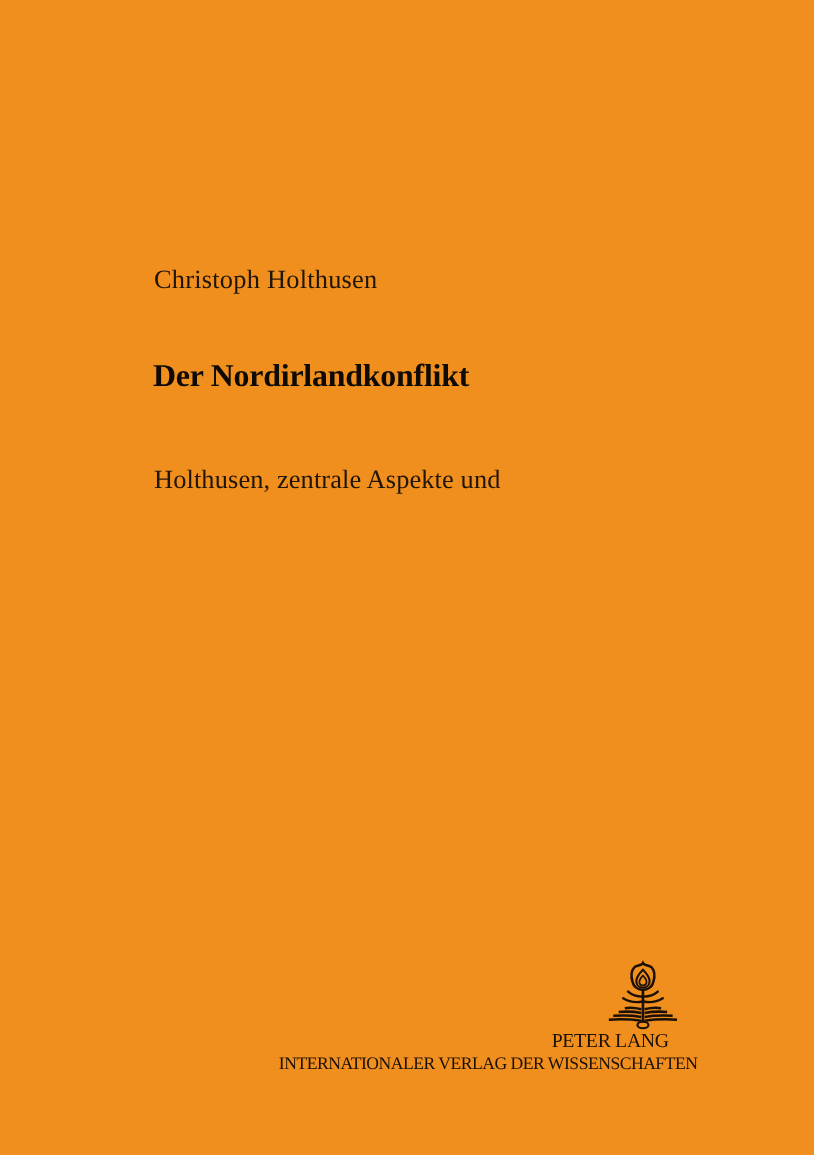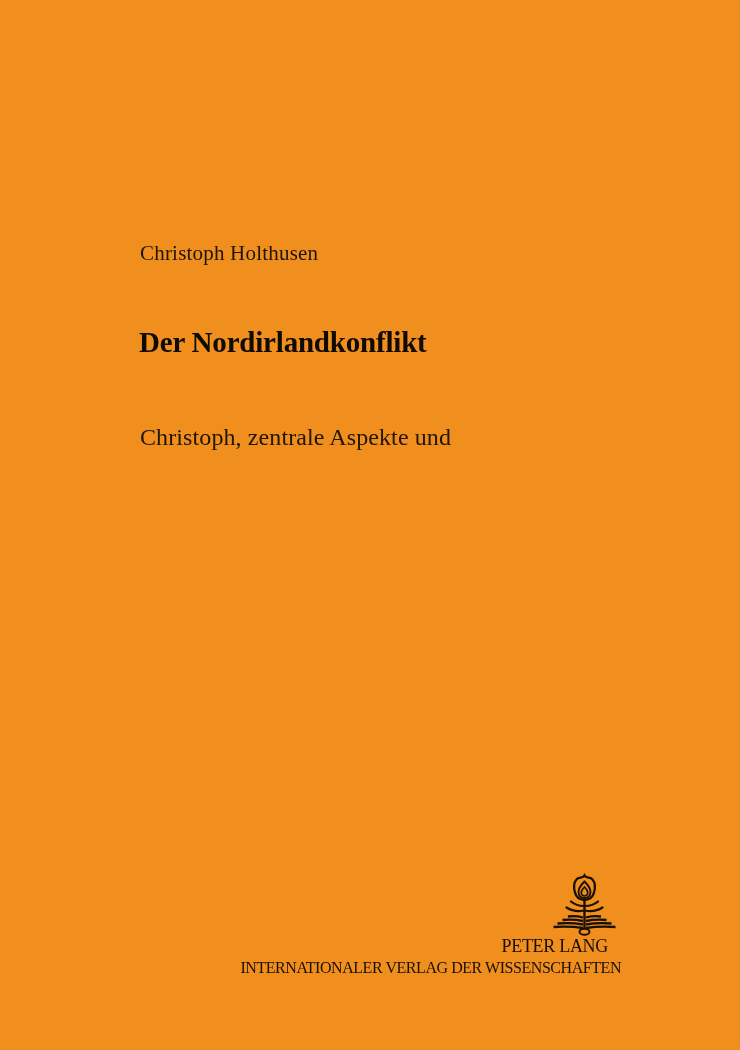--- a/index.html
+++ b/index.html
@@ -17,21 +17,21 @@
     position:relative;
   }
   .cover{
     position:absolute;
     left:0;top:0;width:740px;height:1050px;
     background:var(--bg);
   }
   .author{
     position:absolute;
     left:140px;top:243px;
-    font-size:21px;line-height:1;
+    font-size:24px;line-height:1;
     color:var(--ink);
     letter-spacing:0.2px;
     white-space:nowrap;
   }
   .title{
     position:absolute;
     left:139px;top:328px;
     font-size:29px;line-height:1;
     font-weight:bold;
     color:var(--ink-title);
@@ -54,39 +54,39 @@
   .publisher-name{
     position:absolute;
     right:132px;top:937px;
     font-size:18px;line-height:1;
     color:var(--ink-logo);
     letter-spacing:-0.3px;
     white-space:nowrap;
   }
   .publisher-tagline{
     position:absolute;
-    right:119px;top:960px;
+    right:106px;top:960px;
     font-size:16px;line-height:1;
     color:var(--ink-logo);
     letter-spacing:-0.45px;
     white-space:nowrap;
     text-align:right;
   }
 </style>
 </head>
 <body>
 
 <div class="cover">
 
   <div class="author">Christoph Holthusen</div>
 
   <div class="title">Der Nordirlandkonflikt</div>
 
   <div class="subtitle">
-    <div>Christoph, zentrale Aspekte und</div>
+    <div>Holthusen, zentrale Aspekte und</div>
   </div>
 
   <div class="logo">
     <svg width="67" height="64" viewBox="0 0 67 64" fill="none" stroke="#1A1006" xmlns="http://www.w3.org/2000/svg">
 
       <path stroke-width="2.3" d="M 33.5 3.5
            C 35 6.5, 39.5 5, 41.5 7.5
            C 44.5 11, 44 17, 43 20.5
            C 42 25, 38.5 27.5, 33.5 28
            C 28.5 27.5, 25 25, 24 20.5

